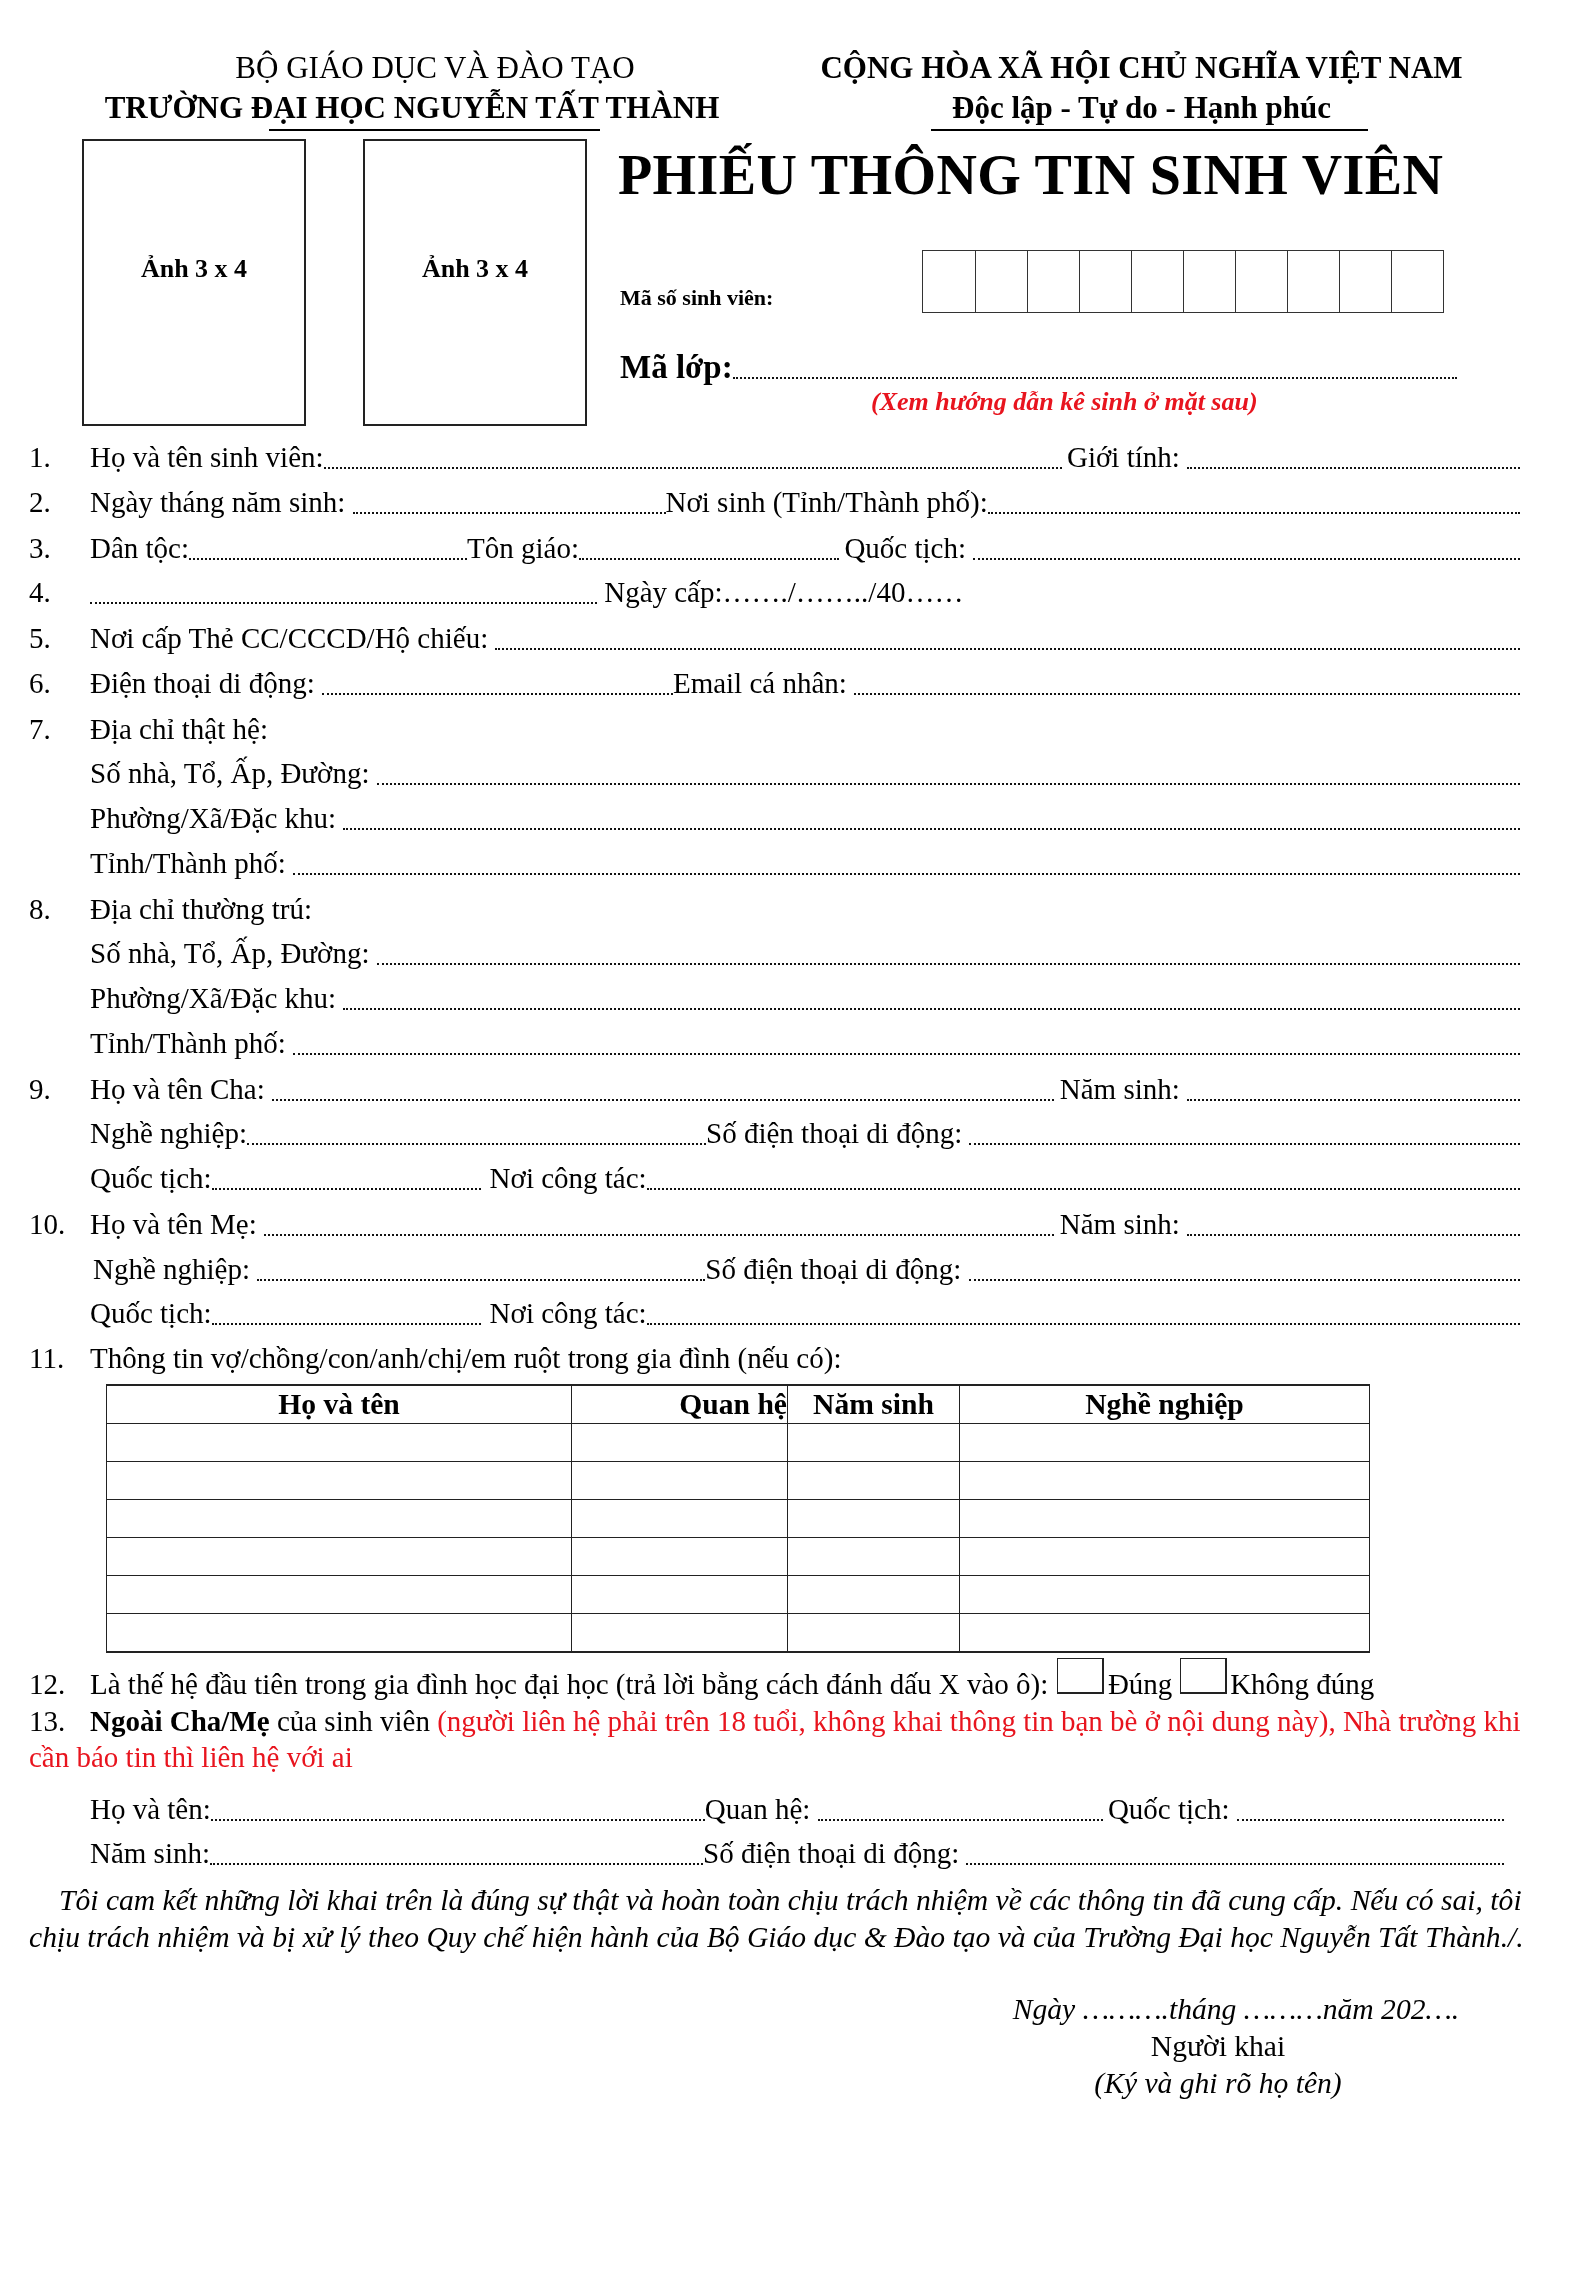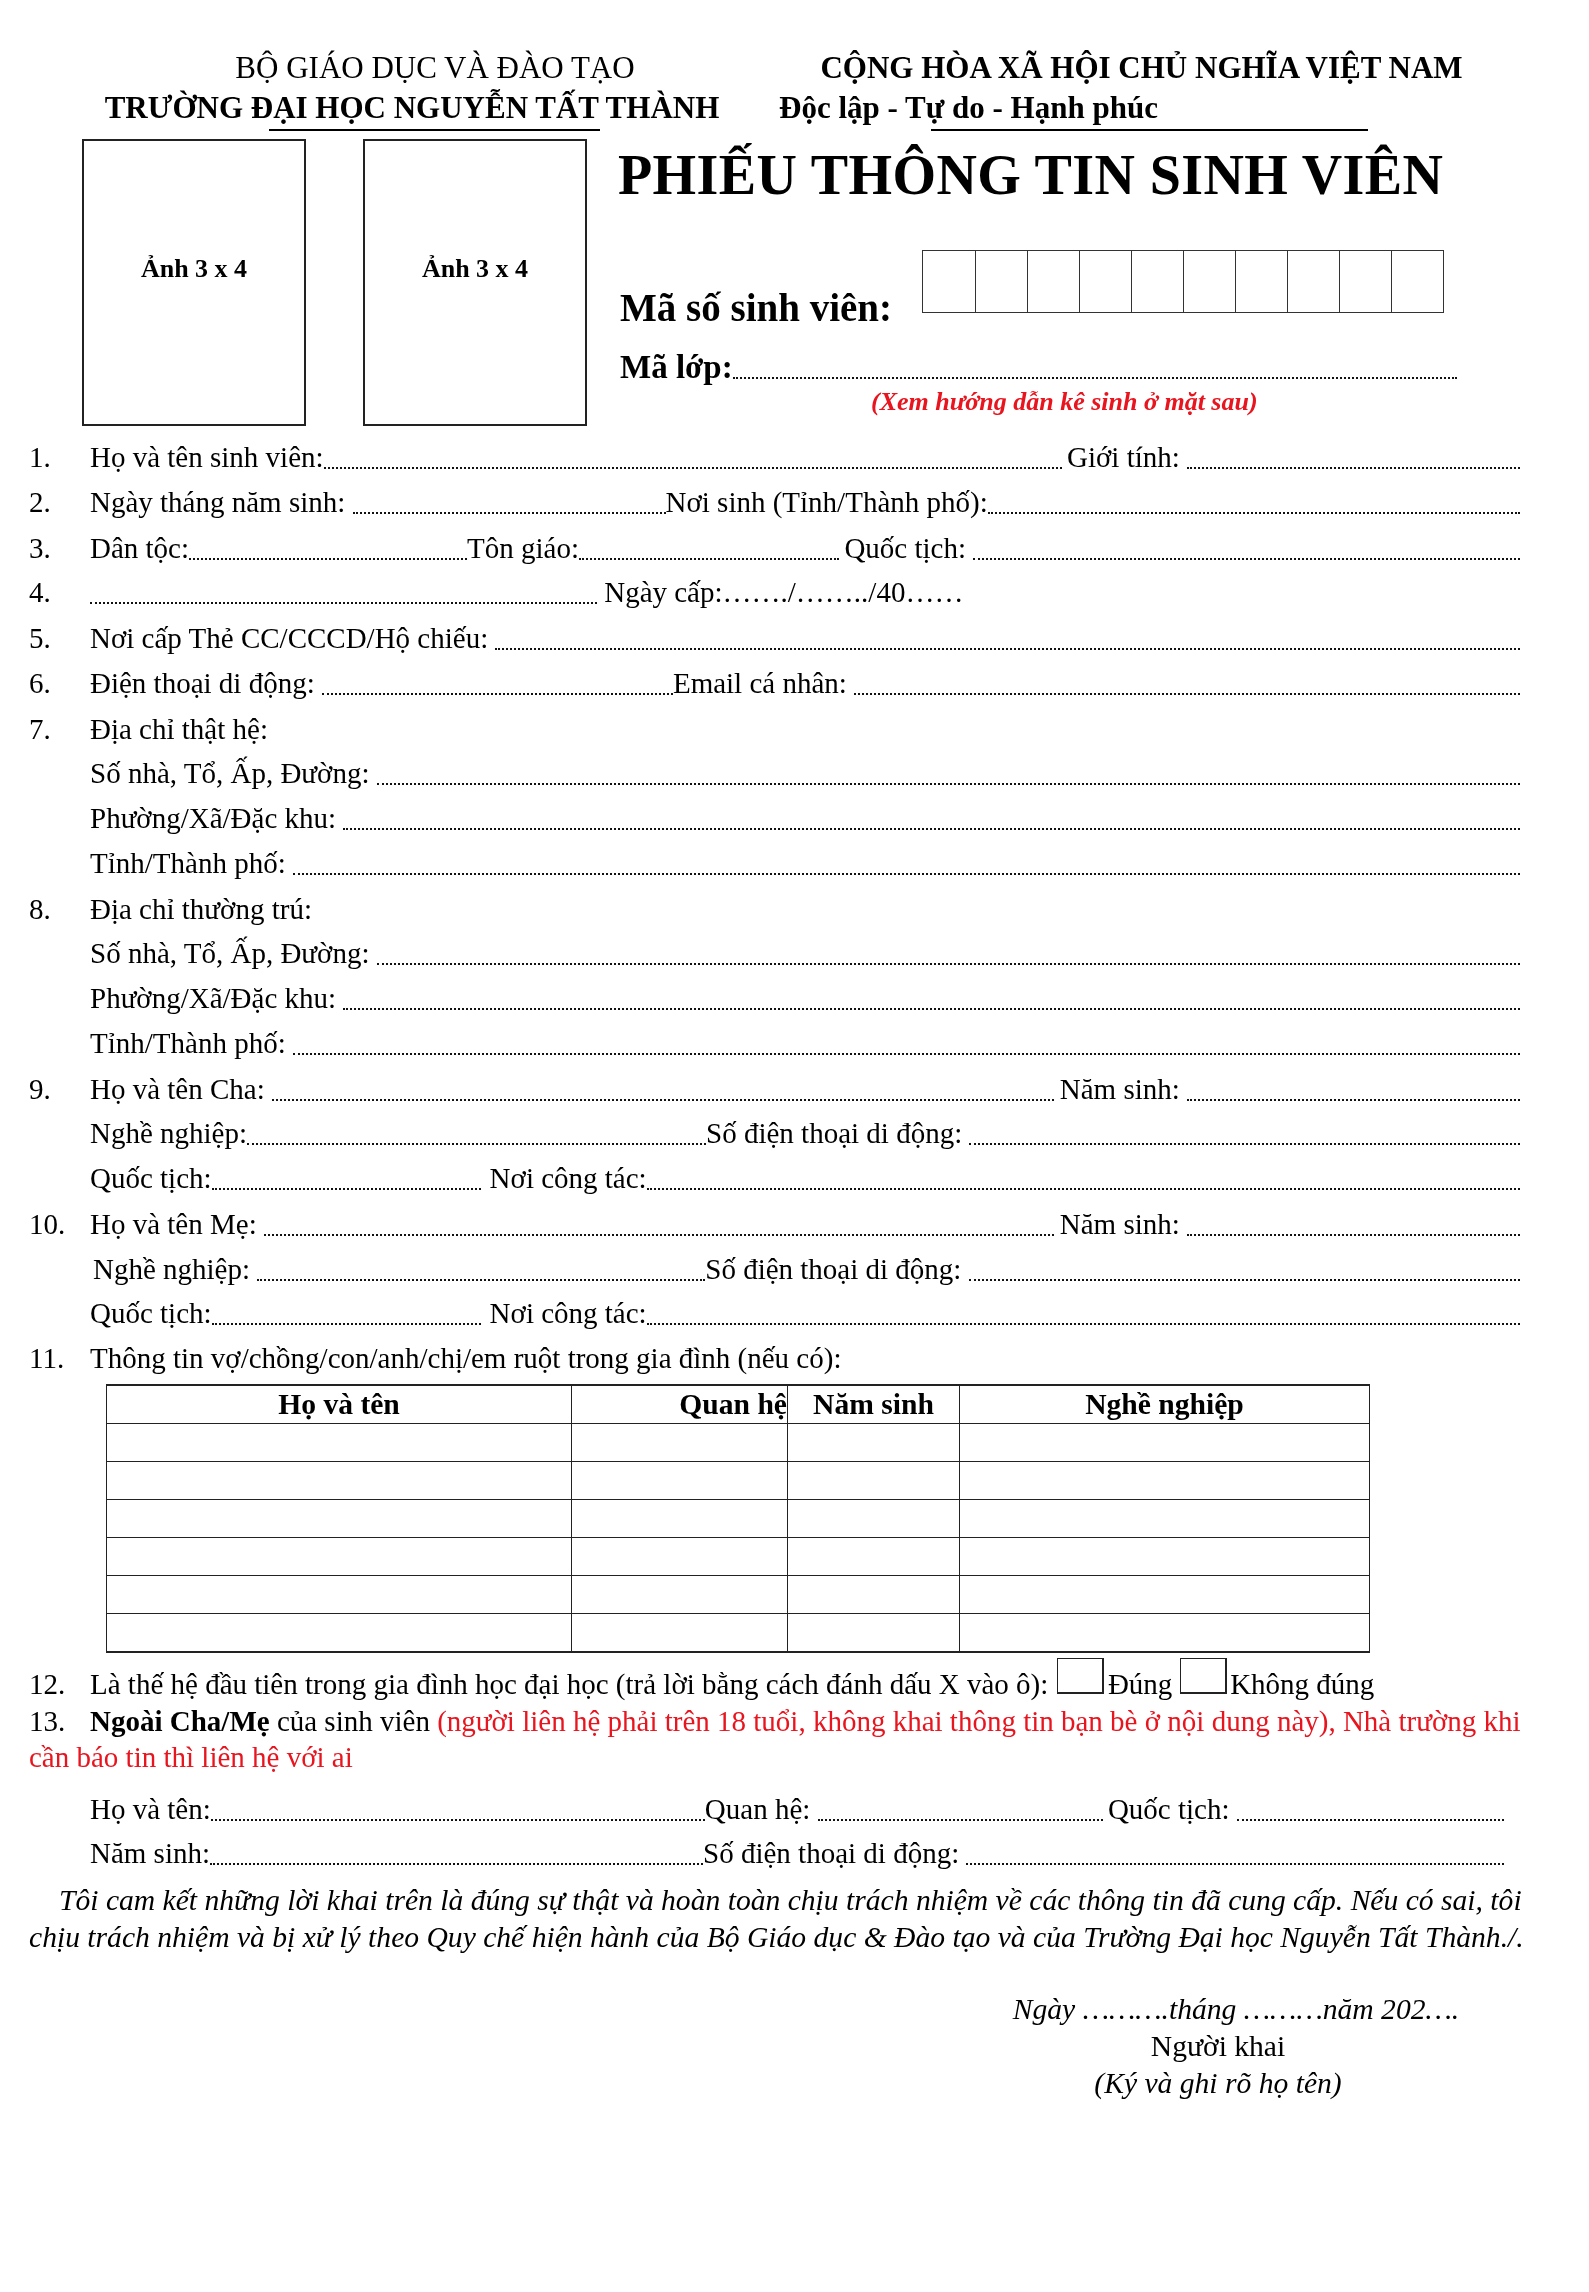--- a/index.html
+++ b/index.html
@@ -47,33 +47,33 @@
   .sig { position: absolute; font-size: 29.6px; text-align: center; }
 </style>
 </head>
 <body>
 
 <div class="abs hdr" style="left:81px; top:50px; width:708px; text-align:center;">BỘ GIÁO DỤC VÀ ĐÀO TẠO</div>
 <div class="abs hdr b" style="left:54px; top:90px; width:716px; text-align:center;">TRƯỜNG ĐẠI HỌC NGUYỄN TẤT THÀNH</div>
 <div class="uline" style="left:269px; top:129px; width:331px;"></div>
 
 <div class="abs hdr b" style="left:779px; top:50px; width:725px; text-align:center;">CỘNG HÒA XÃ HỘI CHỦ NGHĨA VIỆT NAM</div>
-<div class="abs hdr b" style="left:779px; top:90px; width:725px; text-align:left;">Độc lập - Tự do - Hạnh phúc</div>
+<div class="abs hdr b" style="left:779px; top:90px; width:725px; text-align:center;">Độc lập - Tự do - Hạnh phúc</div>
 <div class="uline" style="left:931px; top:129px; width:437px;"></div>
 
 <div class="photo" style="left:82px; top:139px; width:224px; height:287px;">
   <span>Ảnh 3 x 4</span>
 </div>
 <div class="photo" style="left:363px; top:139px; width:224px; height:287px;">
   <span>Ảnh 3 x 4</span>
 </div>
 
 <div class="abs title" style="left:618px; top:143px;">PHIẾU THÔNG TIN SINH VIÊN</div>
 
-<div class="abs b" style="left:620px; top:285px; font-size:39px;">Mã số sinh viên:</div>
+<div class="abs b" style="left:620px; top:285px; font-size:22px;">Mã số sinh viên:</div>
 <div class="code-boxes" style="left:922px; top:250px;">
   <div class="cell"></div>
   <div class="cell"></div>
   <div class="cell"></div>
   <div class="cell"></div>
   <div class="cell"></div>
   <div class="cell"></div>
   <div class="cell"></div>
   <div class="cell"></div>
   <div class="cell"></div>

